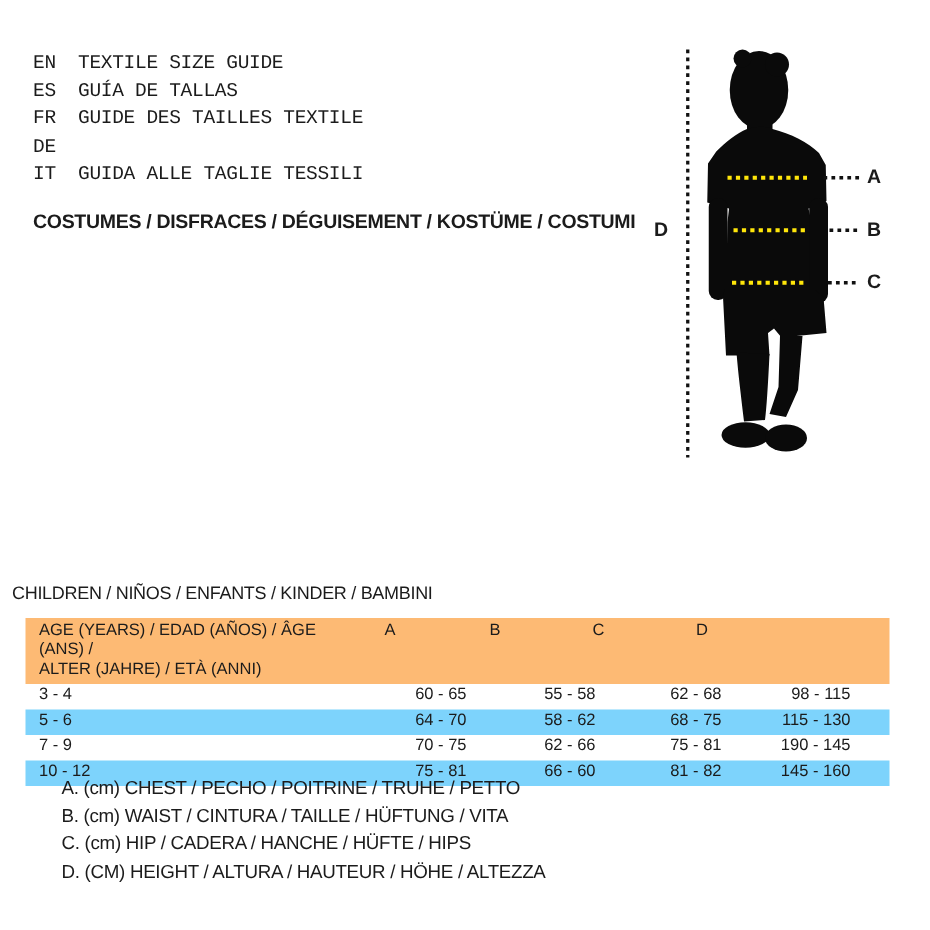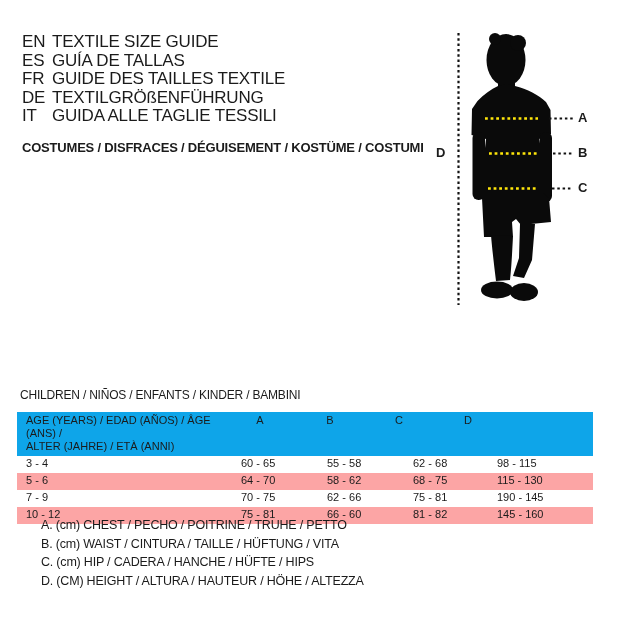--- a/index.html
+++ b/index.html
@@ -6,44 +6,44 @@
   body{
     width:620px;height:620px;position:relative;overflow:hidden;
     background:#ffffff;color:#1b1b1b;
     font-family:"Liberation Sans","DejaVu Sans",sans-serif;
     -webkit-font-smoothing:antialiased;
   }
   .abs{position:absolute;}
 
   
   .lang-block{left:22px;top:33px;}
-  .lang-row{display:flex;line-height:18.6px;font-size:17px;letter-spacing:-0.2px;font-weight:500;}
+  .lang-row{display:flex;line-height:18.6px;font-size:13px;letter-spacing:-0.2px;font-weight:500;font-family:Liberation Mono, monospace;}
   .lang-code{width:30px;flex:0 0 30px;}
   .category-line{left:22px;top:140px;font-size:13px;font-weight:700;letter-spacing:-0.2px;white-space:nowrap;}
 
   
   .figure{left:425px;top:22px;width:190px;height:292px;}
   .figure svg{position:absolute;left:0;top:0;}
   .measure-label{position:absolute;font-size:13px;font-weight:700;letter-spacing:0;}
   .lbl-d{left:11px;top:123px;}
   .lbl-a{left:153px;top:88px;}
   .lbl-b{left:153px;top:123px;}
   .lbl-c{left:153px;top:158px;}
 
   
-  .table-title{left:20px;top:388px;font-size:12px;letter-spacing:-0.2px;}
+  .table-title{left:8px;top:388px;font-size:12px;letter-spacing:-0.2px;}
   .size-table{left:17px;top:412px;width:576px;font-size:11px;}
   .t-row{display:grid;grid-template-columns:208px 70px 70px 68px 70px 1fr;align-items:start;}
-  .t-head{background:#0ea5e9;padding:2px 0 3px 0;}
+  .t-head{background:#fdba74;padding:2px 0 3px 0;}
   .t-head .agecell{padding-left:9px;line-height:13px;}
   .t-head .colcell{text-align:center;line-height:13px;}
   .t-body .t-row{height:17px;line-height:15px;gap:16px;}
   .t-body .agecell{padding-left:9px;}
-  .t-body .colcell{text-align:left;}
-  .t-row.alt{background:#fca5a5;}
+  .t-body .colcell{text-align:right;}
+  .t-row.alt{background:#7dd3fc;}
 
   
   .legend{left:25px;top:516px;font-size:12.5px;line-height:18.6px;letter-spacing:-0.2px;margin-left:16px;}
 </style>
 </head>
 <body>
 
 <div class="abs lang-block">
   <div class="lang-row">
     <span class="lang-code">EN</span>
@@ -52,21 +52,20 @@
   <div class="lang-row">
     <span class="lang-code">ES</span>
     <span class="lang-label">GUÍA DE TALLAS</span>
   </div>
   <div class="lang-row">
     <span class="lang-code">FR</span>
     <span class="lang-label">GUIDE DES TAILLES TEXTILE</span>
   </div>
   <div class="lang-row">
     <span class="lang-code">DE</span>
-    <span class="lang-label">TEXTILGRÖßENFÜHRUNG</span>
   </div>
   <div class="lang-row">
     <span class="lang-code">IT</span>
     <span class="lang-label">GUIDA ALLE TAGLIE TESSILI</span>
   </div>
 </div>
 
 <div class="abs category-line">COSTUMES / DISFRACES / DÉGUISEMENT / KOSTÜME / COSTUMI</div>
 
 <div class="abs figure">

